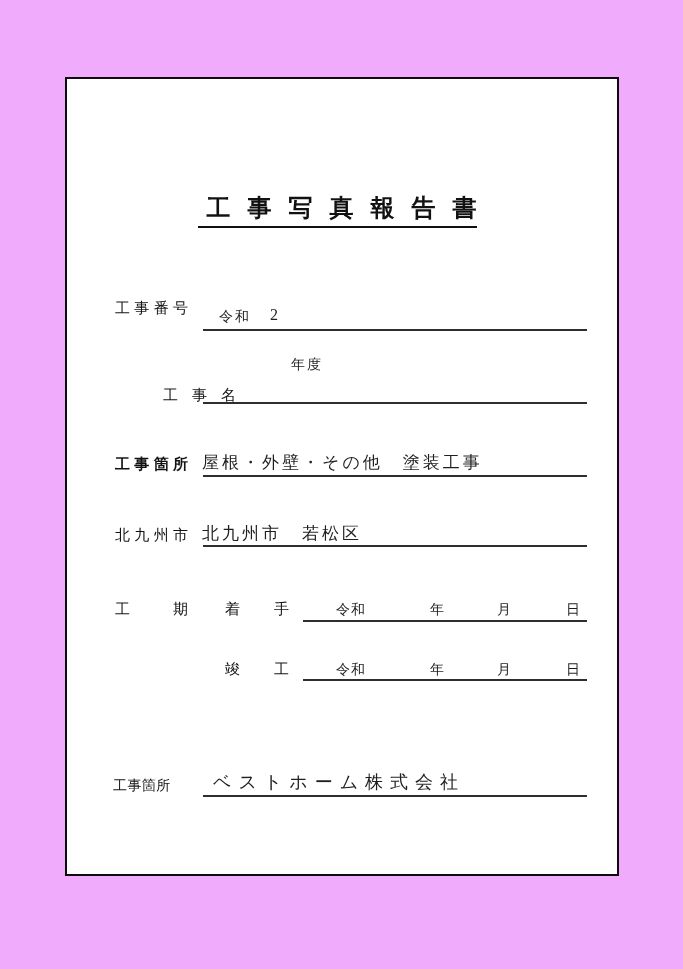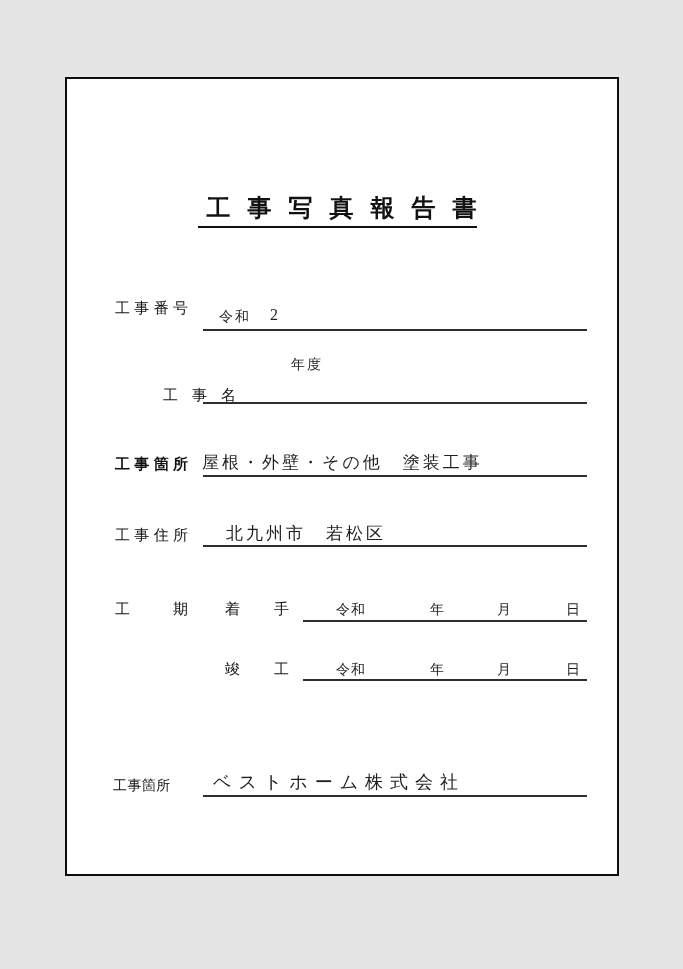--- a/index.html
+++ b/index.html
@@ -4,21 +4,21 @@
 <style>
   html, body {
     margin: 0;
     padding: 0;
     background: #ffffff;
   }
   .page {
     position: relative;
     width: 683px;
     height: 969px;
-    background: #e5e5e5;
+    background: #f0abfc;
     font-family: "Liberation Serif", "DejaVu Serif", serif;
     color: #1a1a1a;
     overflow: hidden;
   }
   .sheet {
     position: absolute;
     left: 65px;
     top: 77px;
     width: 554px;
     height: 799px;
@@ -83,21 +83,21 @@
   .r2-label { top: 386px; margin-left: 48px; }
   .r2-line  { left: 203px; top: 402px; width: 384px; }
 
   
   .r3-label { top: 455px; font-weight: bold; }
   .r3-value { left: 202px; top: 451px; }
   .r3-line  { left: 203px; top: 475px; width: 384px; }
 
   
   .r4-label { top: 526px; }
-  .r4-value { left: 202px; top: 522px; margin-left: 24px; }
+  .r4-value { left: 202px; top: 522px; }
   .r4-line  { left: 203px; top: 545px; width: 384px; }
 
   
   .p-label  { top: 600px; }
   .ps-label { top: 600px; }
   .ps-line  { left: 303px; top: 620px; width: 284px; }
   .ps-era   { left: 336px; top: 601px; }
   .ps-year  { left: 430px; top: 601px; }
   .ps-month { left: 497px; top: 601px; }
   .ps-day   { left: 566px; top: 601px; }
@@ -130,21 +130,21 @@
   <div class="rule r1-line"></div>
 
   <div class="abs field-label r2-label">工事名</div>
   <span class="abs value-lg" style="left:203px; top:380px;"></span>
   <div class="rule r2-line"></div>
 
   <div class="abs field-label r3-label">工事箇所</div>
   <span class="abs value-lg r3-value">屋根・外壁・その他　塗装工事</span>
   <div class="rule r3-line"></div>
 
-  <div class="abs field-label r4-label">工事住所</div>
+  <div class="abs field-label r4-label">北九州市</div>
   <span class="abs value-lg r4-value">北九州市　若松区</span>
   <div class="rule r4-line"></div>
 
   <div class="abs field-label p-label">工期</div>
   <div class="abs sub-label ps-label">着手</div>
   <span class="abs date-part ps-era">令和</span>
   <span class="abs date-part ps-year">年</span>
   <span class="abs date-part ps-month">月</span>
   <span class="abs date-part ps-day">日</span>
   <div class="rule ps-line"></div>

